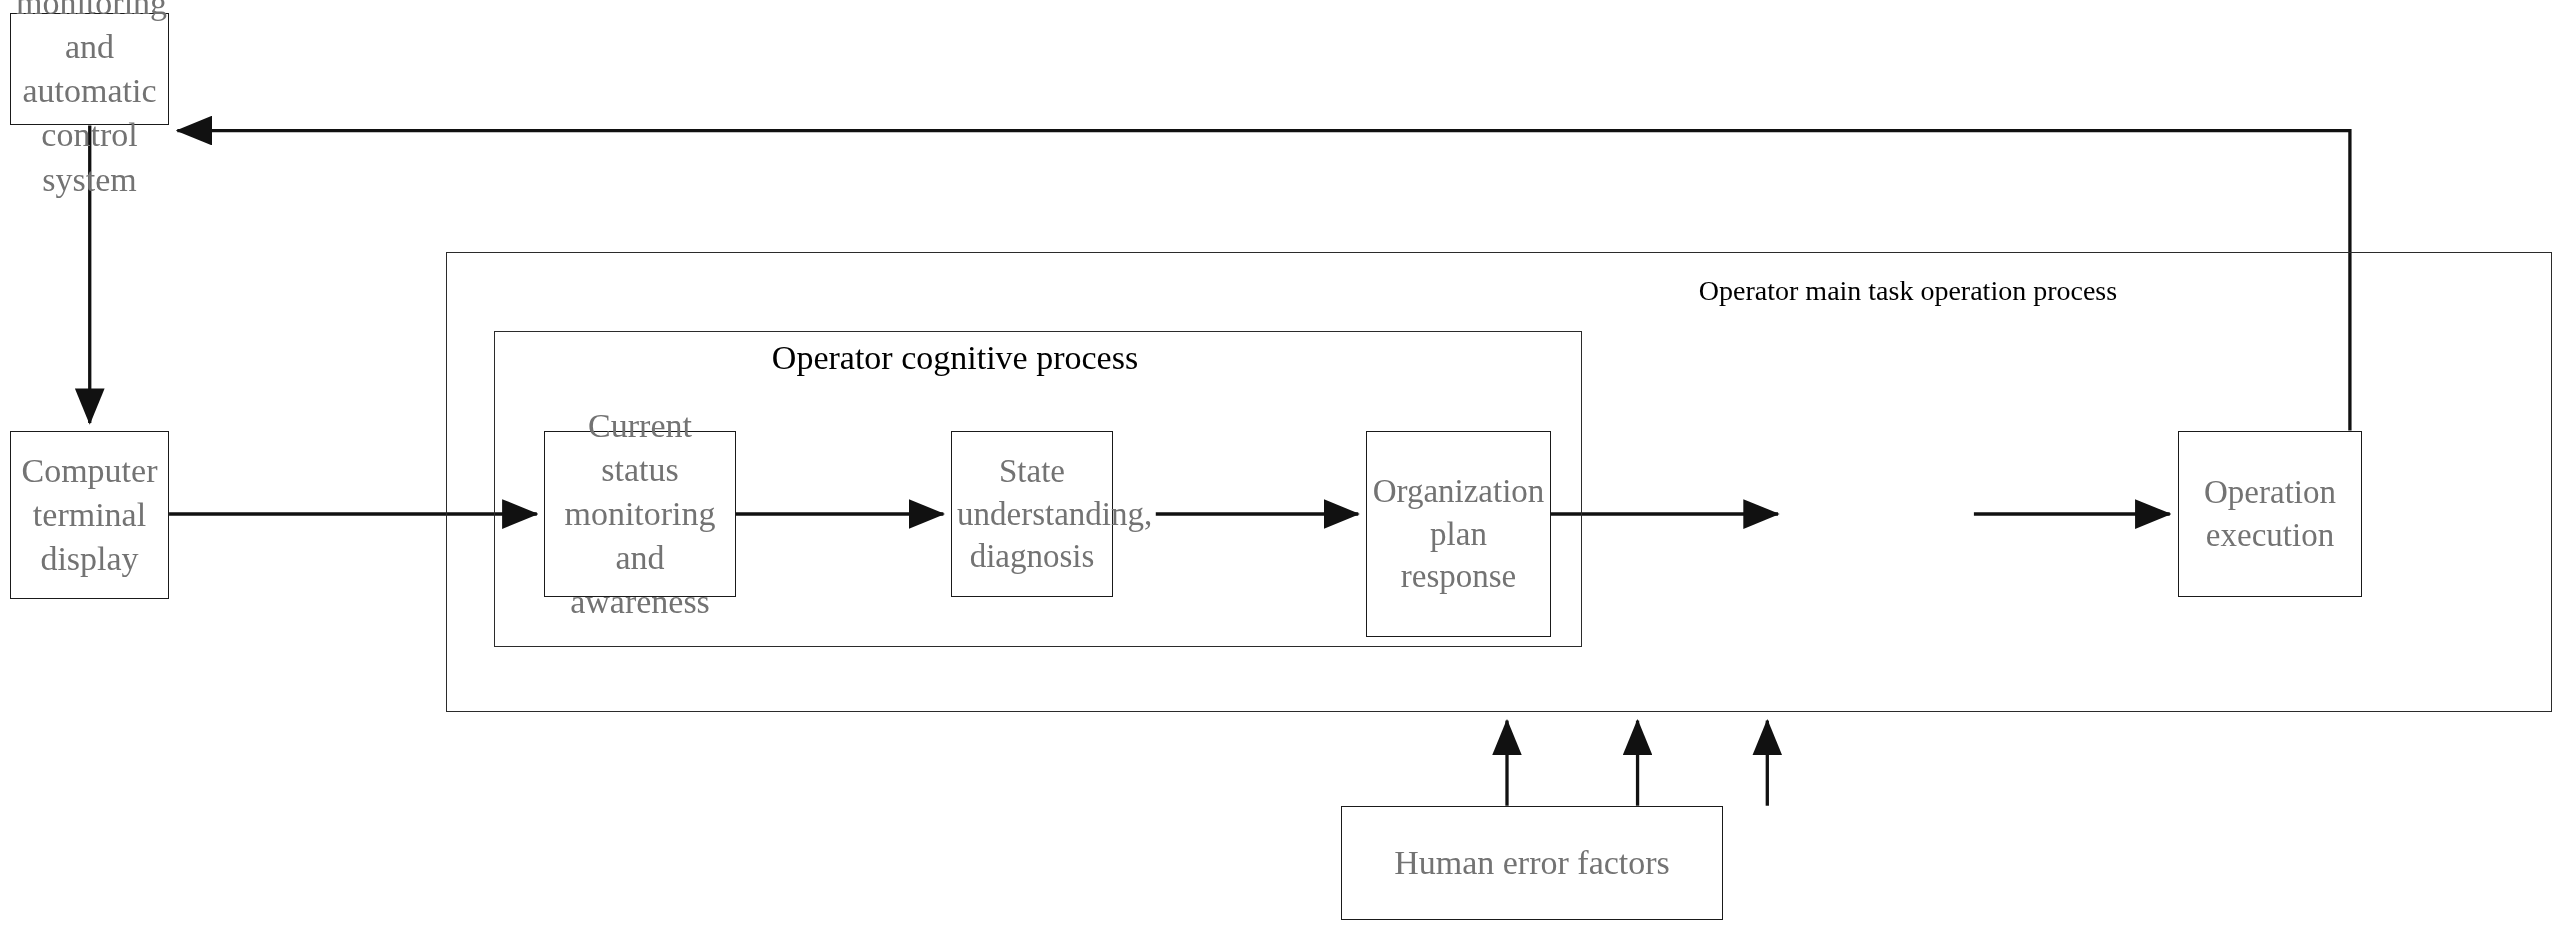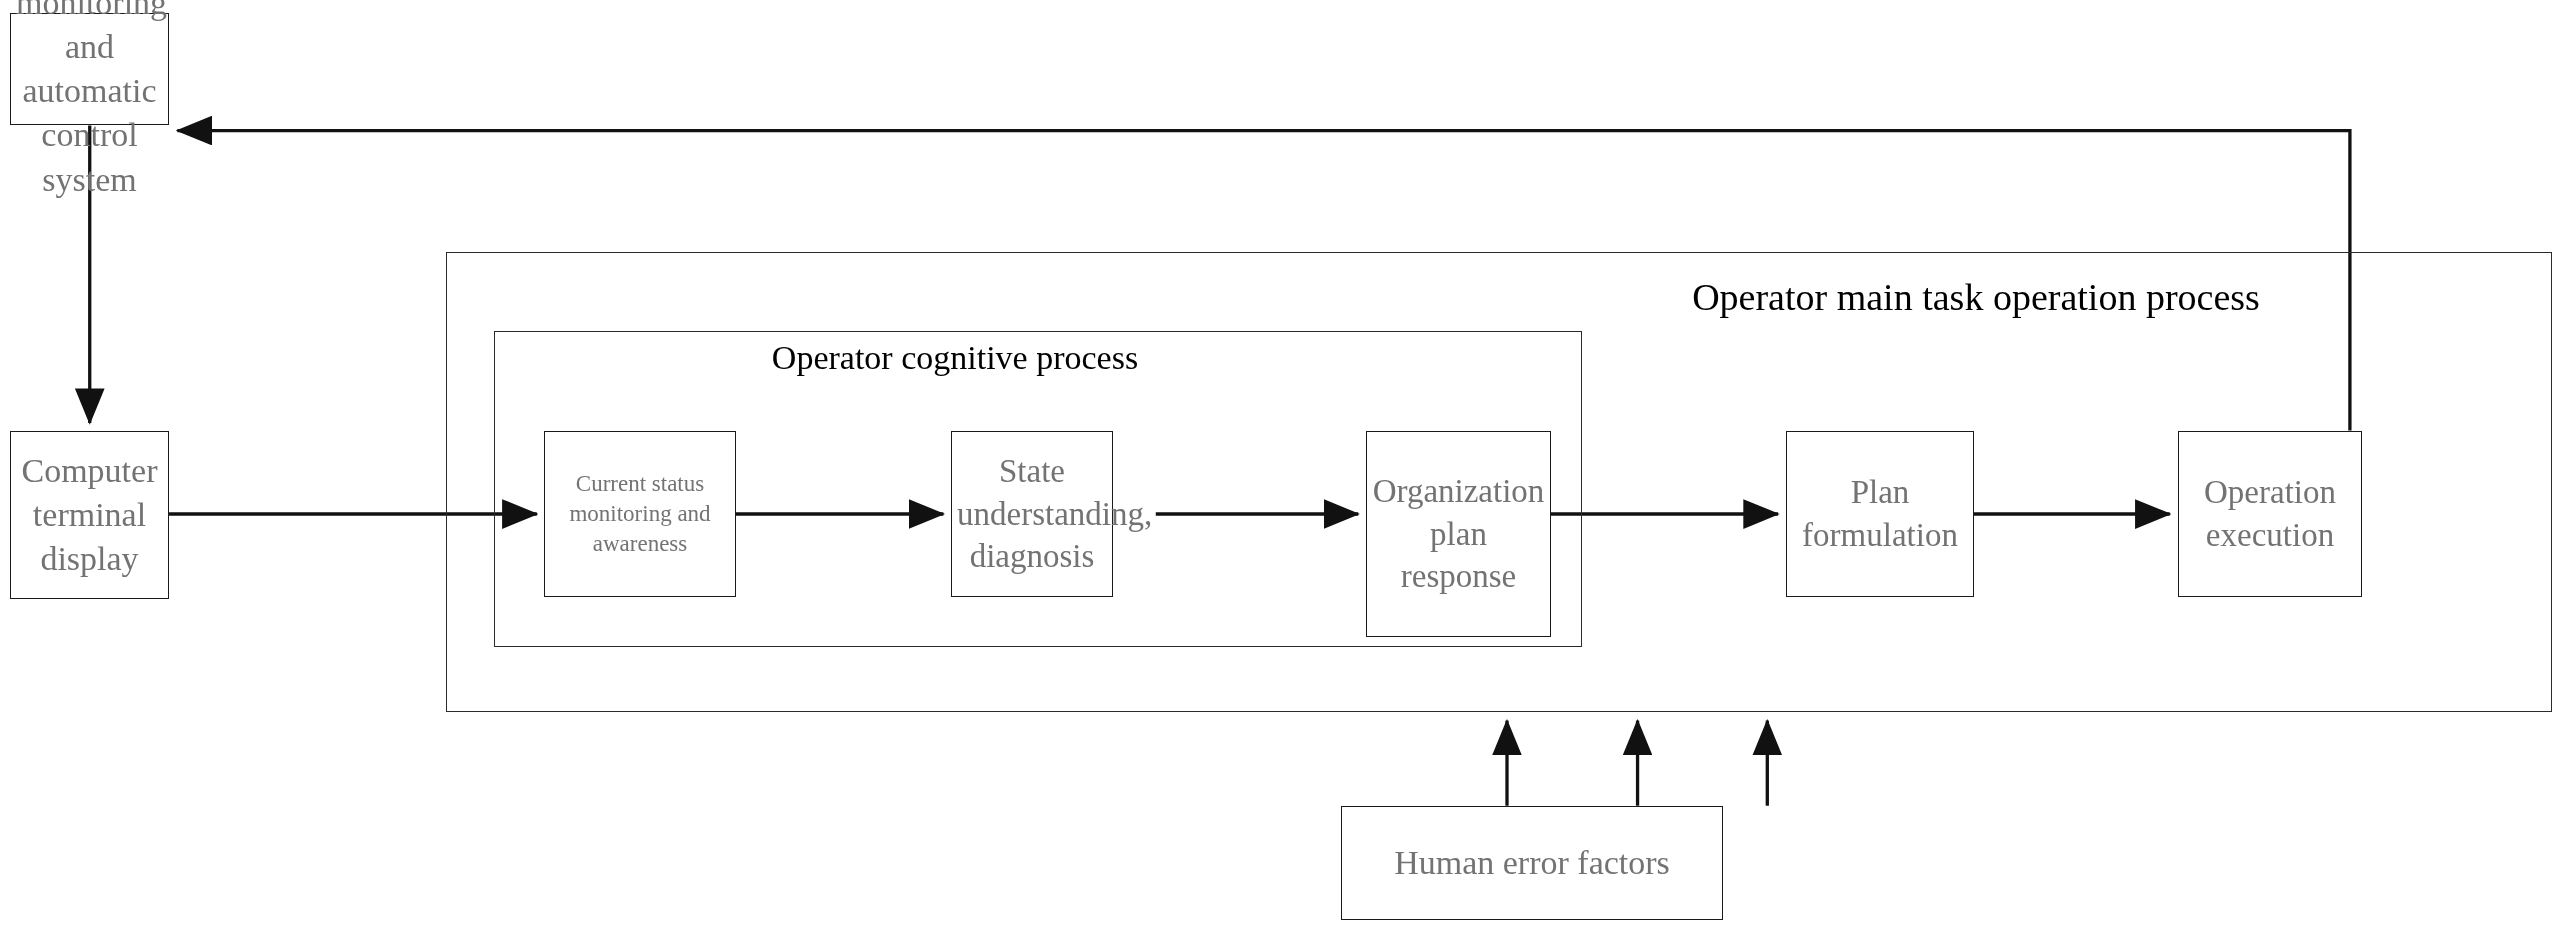--- a/index.html
+++ b/index.html
@@ -51,24 +51,24 @@
   .container-caption {
     position: absolute;
     color: #000000;
     white-space: nowrap;
     text-align: center;
   }
   
   #dam-box          { left: 10px;   top: 13.2px;   width: 159px; height: 112px; font-size: 34px; }
   #terminal-box     { left: 10px;   top: 431px;  width: 159px; height: 168px; font-size: 34px; align-items: center; }
   #outer-container  { left: 446px;  top: 252px;  width: 2106px; height: 460px; }
-  #outer-caption    { left: 1604px; top: 275px;  width: 744px;  font-size: 38px; }
+  #outer-caption    { left: 1536px; top: 275px;  width: 744px;  font-size: 28px; }
   #inner-container  { left: 494px;  top: 331px;  width: 1088px; height: 316px; }
   #inner-caption    { left: 579px;  top: 339px;  width: 752px;  font-size: 34px; }
-  #node-current     { left: 544px;  top: 431px;  width: 192px; height: 166px; font-size: 23px; }
+  #node-current     { left: 544px;  top: 431px;  width: 192px; height: 166px; font-size: 34px; }
   #node-state       { left: 951px; top: 431px;  width: 162px; height: 166px; font-size: 33px; }
   #node-org         { left: 1366px; top: 431px;  width: 185px; height: 206px; font-size: 33px; }
   #node-plan        { left: 1786px; top: 431px;  width: 188px; height: 166px; font-size: 33px; }
   #node-exec        { left: 2178px; top: 431px;  width: 184px; height: 166px; font-size: 33px; }
   #node-human       { left: 1341px; top: 806px;  width: 382px; height: 114px; font-size: 34px; }
 </style>
 </head>
 <body>
 
 <div id="canvas">
@@ -148,24 +148,20 @@
     <span class="node-label">State
 understanding,
 diagnosis</span>
   </div>
 
   <div id="node-org" class="node">
     <span class="node-label">Organization
 plan response</span>
   </div>
 
-  <div id="node-plan" class="node">
-    <span class="node-label">Plan
-formulation</span>
-  </div>
 
   <div id="node-exec" class="node">
     <span class="node-label">Operation
 execution</span>
   </div>
 
   <div id="node-human" class="node">
     <span class="node-label">Human error factors</span>
   </div>
 

